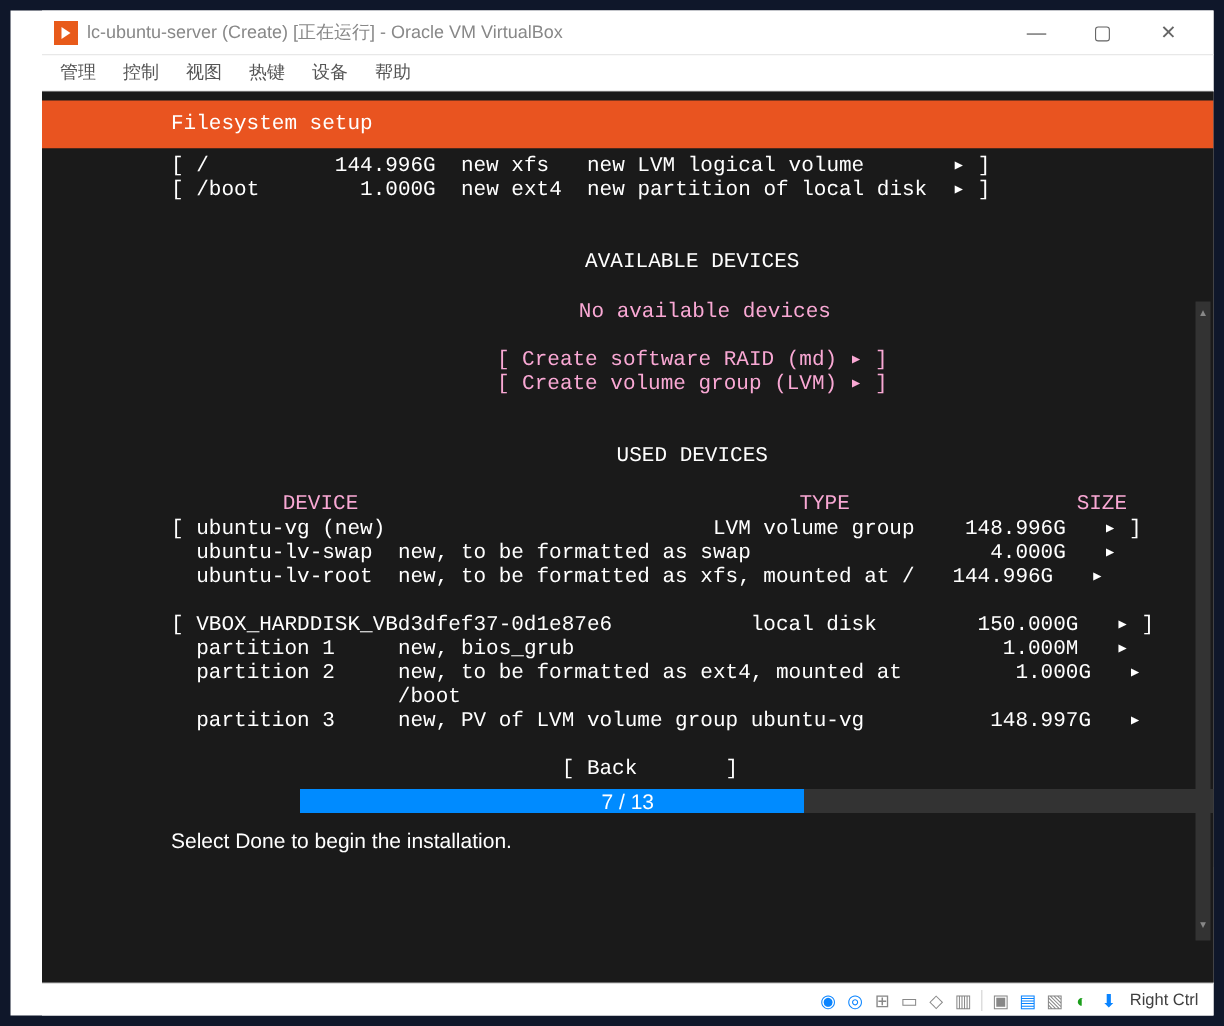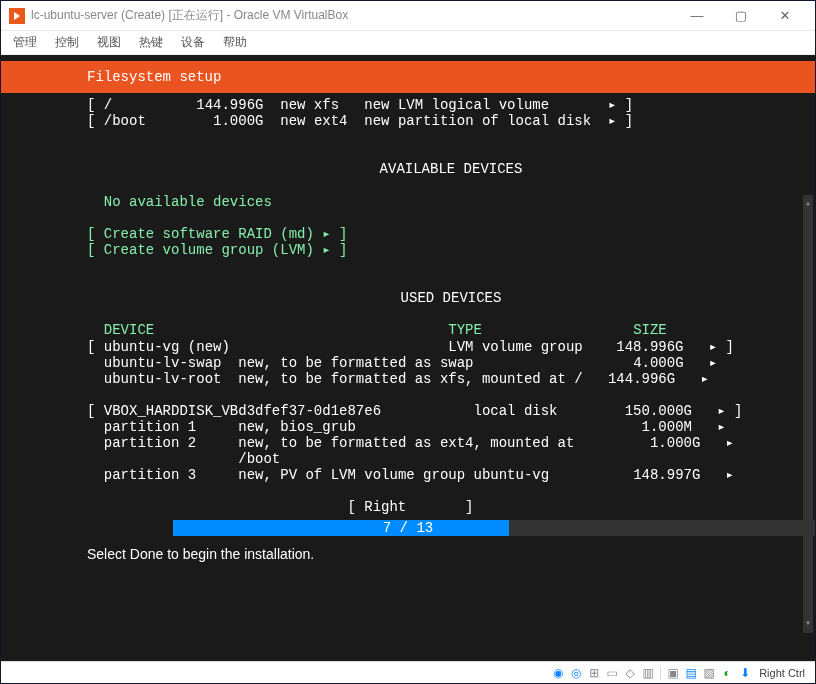--- a/index.html
+++ b/index.html
@@ -7,23 +7,24 @@
     font-family: -apple-system, "Segoe UI", sans-serif;
     background: #f0f0f0;
     width: 816px;
     height: 684px;
     overflow: hidden;
   }
   .window {
     width: 816px;
     height: 684px;
     background: #fff;
-    border: 1px solid #0f172a;
+    border: 7px solid #0f172a;
     display: flex;
     flex-direction: column;
+    padding-left: 21px;
   }
   .titlebar {
     height: 30px;
     display: flex;
     align-items: center;
     padding: 0 8px;
     font-size: 12px;
     color: #888;
     border-bottom: 1px solid #e8e8e8;
     background: #fff;
@@ -83,21 +84,21 @@
     color: #ffffff;
     padding: 4px 0 0 0;
     position: relative;
     overflow: hidden;
   }
   .term-line {
     white-space: pre;
     padding: 0 0 0 86px;
     min-height: 16px;
   }
-  .grey { color: #86efac; }
+  .grey { color: #f9a8d4; text-align: center; }
   .white { color: #ffffff; text-align: center; }
   .green-hl {
     background: #00b400;
     color: #000;
     padding: 0 2px;
   }
   .scroll-track {
     position: absolute;
     right: 2px;
     top: 102px;
@@ -137,21 +138,21 @@
     width: 336px;
     top: 0; bottom: 0;
     background: #008bff;
   }
   .progress-text {
     position: absolute;
     left: 0; right: 0;
     text-align: center;
     color: #fff;
     line-height: 16px;
-    font-family: Liberation Mono, monospace;
+    font-family: Liberation Sans, sans-serif;
     font-size: 14px;
   }
   .hint-line {
     padding: 10px 0 10px 86px;
     color: #fff;
     background: #1a1a1a;
     font-family: Liberation Sans, sans-serif;
     font-size: 14px;
   }
   .statusbar {
@@ -238,21 +239,21 @@
         <div class="term-line">[ <span>ubuntu-vg (new)</span>                          <span>LVM volume group</span>    <span>148.996G</span>   <span>▸</span> ]</div>
         <div class="term-line">  <span>ubuntu-lv-swap</span>  <span>new, to be formatted as swap</span>                   <span>4.000G</span>   <span>▸</span></div>
         <div class="term-line">  <span>ubuntu-lv-root</span>  <span>new, to be formatted as xfs, mounted at /</span>   <span>144.996G</span>   <span>▸</span></div>
         <div class="term-line">&nbsp;</div>
         <div class="term-line">[ <span>VBOX_HARDDISK_VBd3dfef37-0d1e87e6</span>           <span>local disk</span>        <span>150.000G</span>   <span>▸</span> ]</div>
         <div class="term-line">  <span>partition 1</span>     <span>new, bios_grub</span>                                  <span>1.000M</span>   <span>▸</span></div>
         <div class="term-line">  <span>partition 2</span>     <span>new, to be formatted as ext4, mounted at</span>         <span>1.000G</span>   <span>▸</span></div>
         <div class="term-line">                  <span>/boot</span></div>
         <div class="term-line">  <span>partition 3</span>     <span>new, PV of LVM volume group ubuntu-vg</span>          <span>148.997G</span>   <span>▸</span></div>
         <div class="term-line">&nbsp;</div>
-        <div class="term-line">                               <span>[ Right       ]</span></div>
+        <div class="term-line">                               <span>[ Back       ]</span></div>
 
         <div class="progress-row">
           <div class="progress-bar"></div>
           <div class="progress-fill"></div>
           <div class="progress-text">7 / 13</div>
         </div>
 
         <div class="hint-line">Select Done to begin the installation.</div>
       </div>
     </div>

